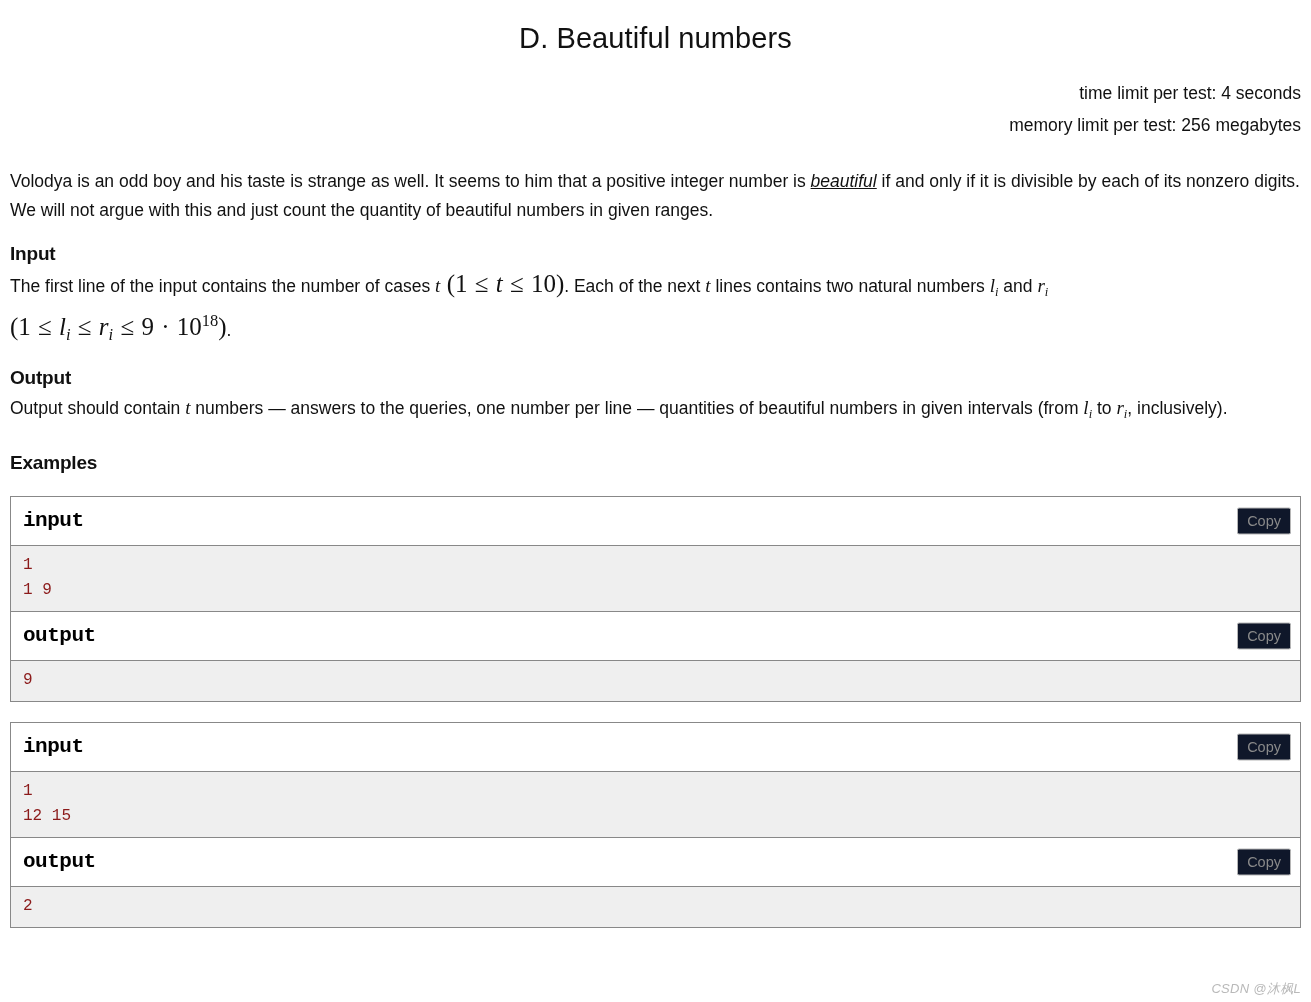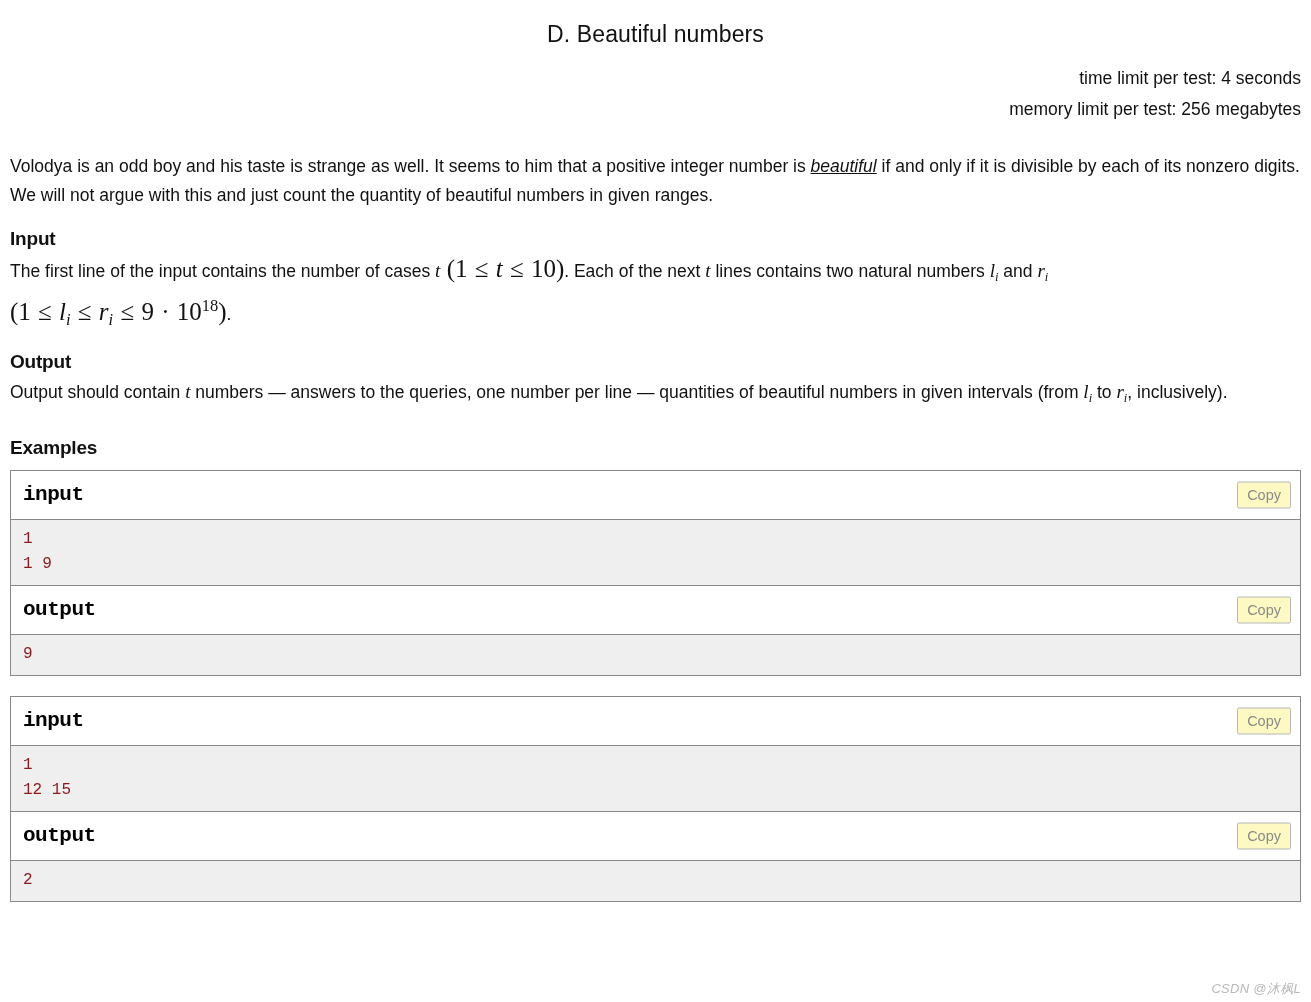--- a/index.html
+++ b/index.html
@@ -24,24 +24,24 @@
     box-sizing: border-box;
     padding: 0 10px;
   }
 
   
   .problem-header {
     text-align: center;
     padding-top: 20px;
   }
   .problem-title {
-    font-size: 23px;
+    font-size: 29px;
     font-weight: 400;
     line-height: 1.25;
-    margin: 0 0 14px 0;
+    margin: 0 0 22px 0;
     color: #111;
     letter-spacing: 0.1px;
   }
   .limits-line {
     font-size: 17.5px;
     line-height: 31.5px;
     color: #111;
     text-align: right;
   }
 
@@ -57,21 +57,21 @@
   }
   .section-title {
     font-size: 19px;
     font-weight: bold;
     margin: 16px 0 2px 0;
     line-height: 26px;
     letter-spacing: -0.2px;
   }
   .section-title.examples-title {
     margin-top: 22px;
-    margin-bottom: 9px;
+    margin-bottom: 20px;
   }
   em.it {
     font-style: italic;
     text-decoration: underline;
   }
   .tt {
     font-family: "Liberation Mono", "DejaVu Sans Mono", monospace;
     font-size: 16px;
     letter-spacing: 0.2px;
   }
@@ -137,21 +137,21 @@
     color: #000000;
     line-height: 26px;
     letter-spacing: -0.5px;
   }
   .copy-btn {
     position: absolute;
     right: 9px;
     top: 50%;
     transform: translateY(-50%);
     border: 1px solid #b6b6b6;
-    background: #fef9c3;
+    background: #0f172a;
     color: #8a8a8a;
     font-family: "Liberation Sans", sans-serif;
     font-size: 14.5px;
     line-height: 14px;
     padding: 5px 9px 6px 9px;
     border-radius: 2px;
     cursor: pointer;
   }
   .io-content {
     background: #efefef;

